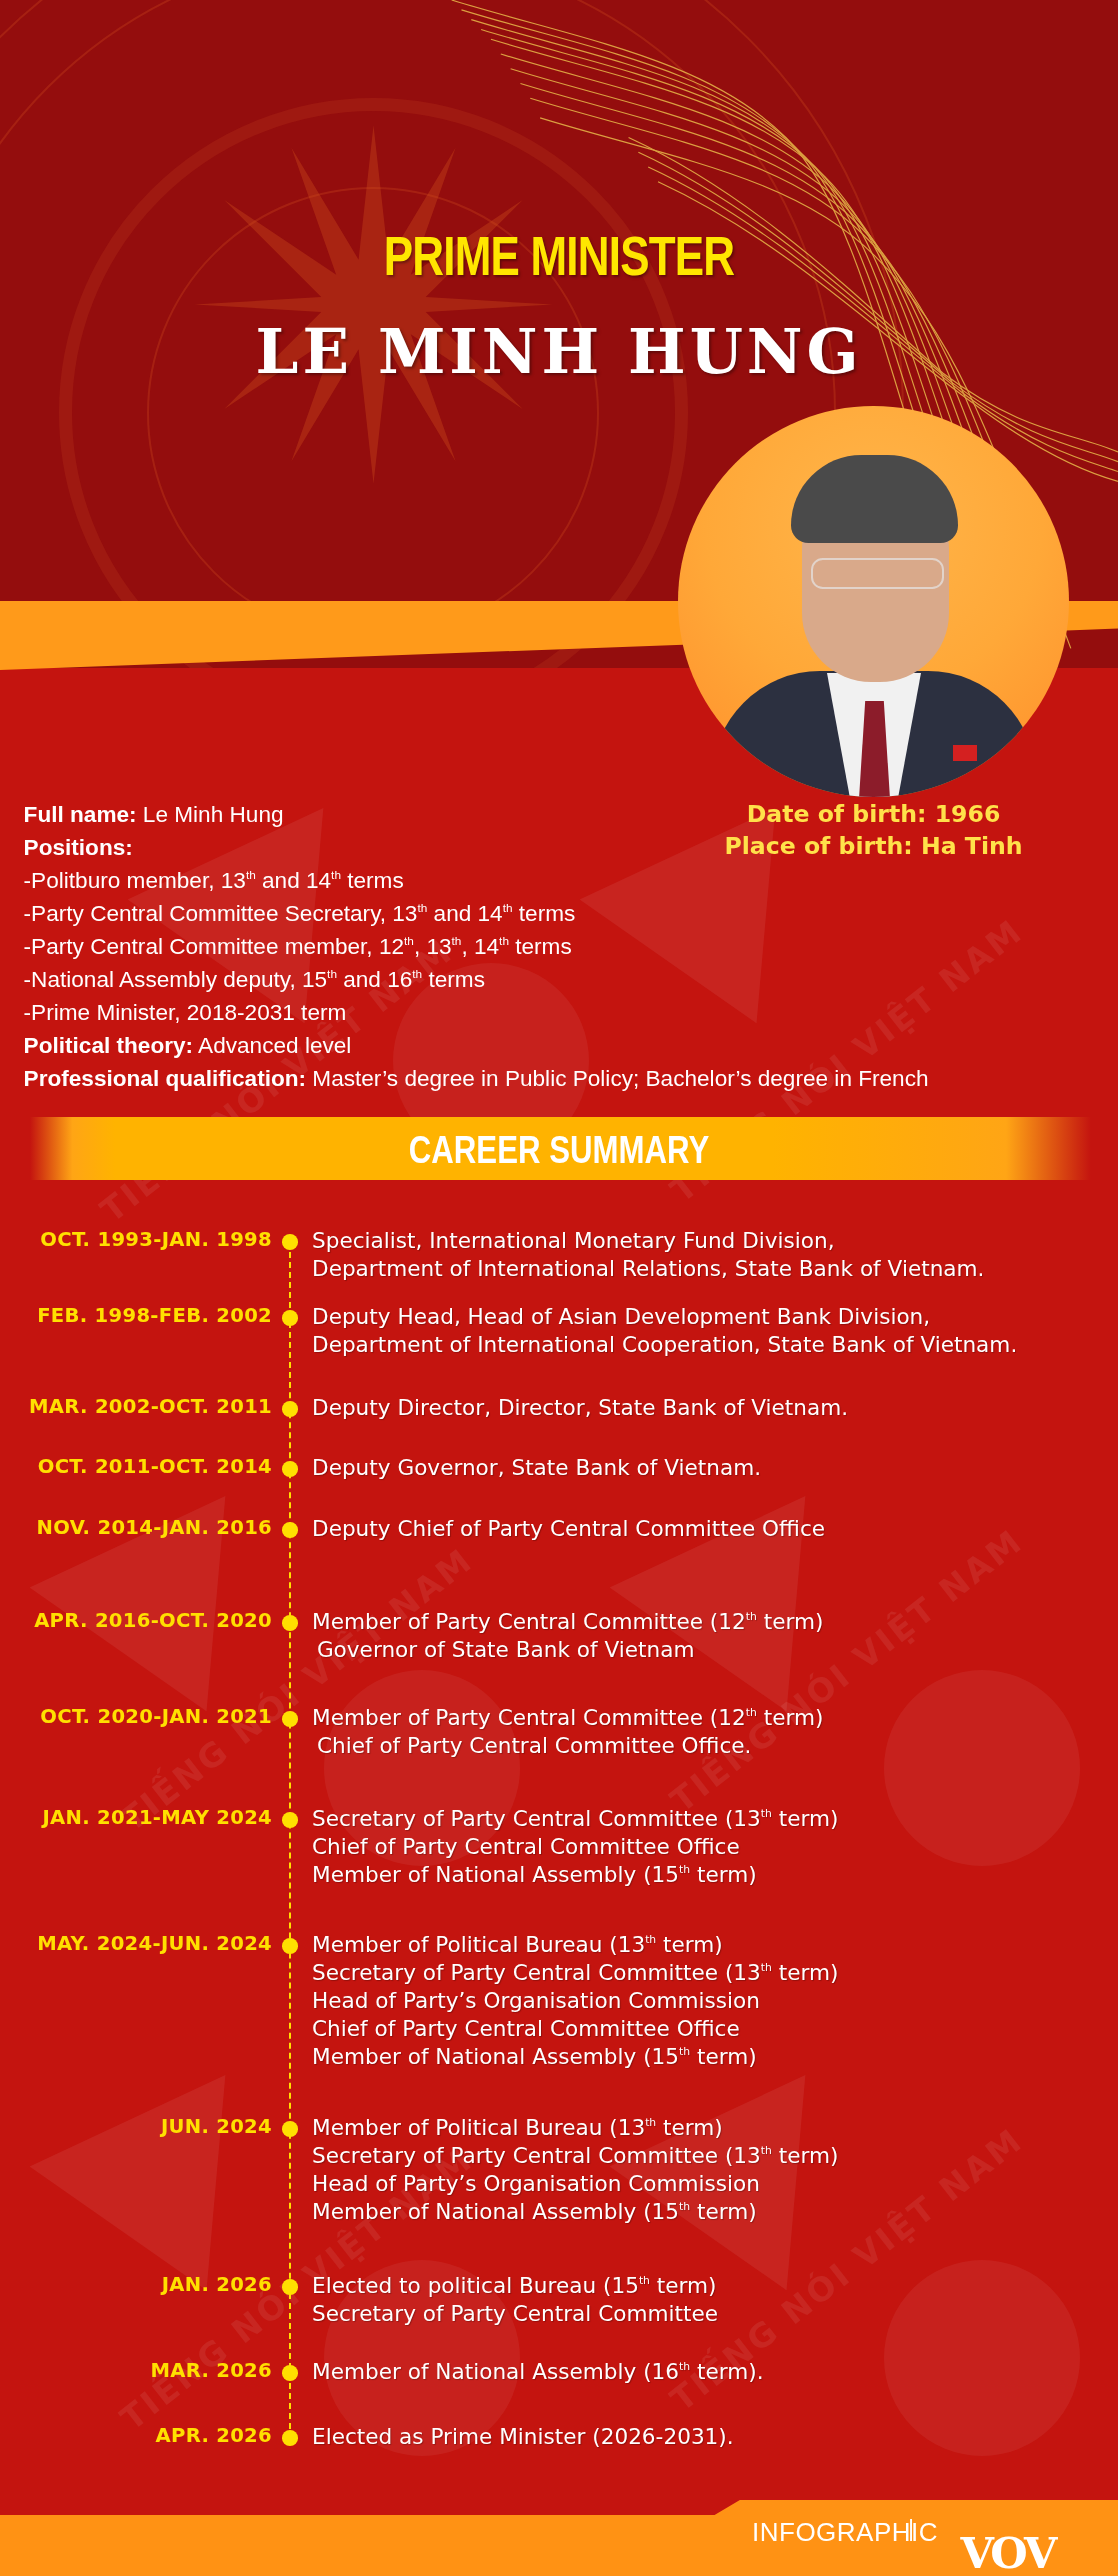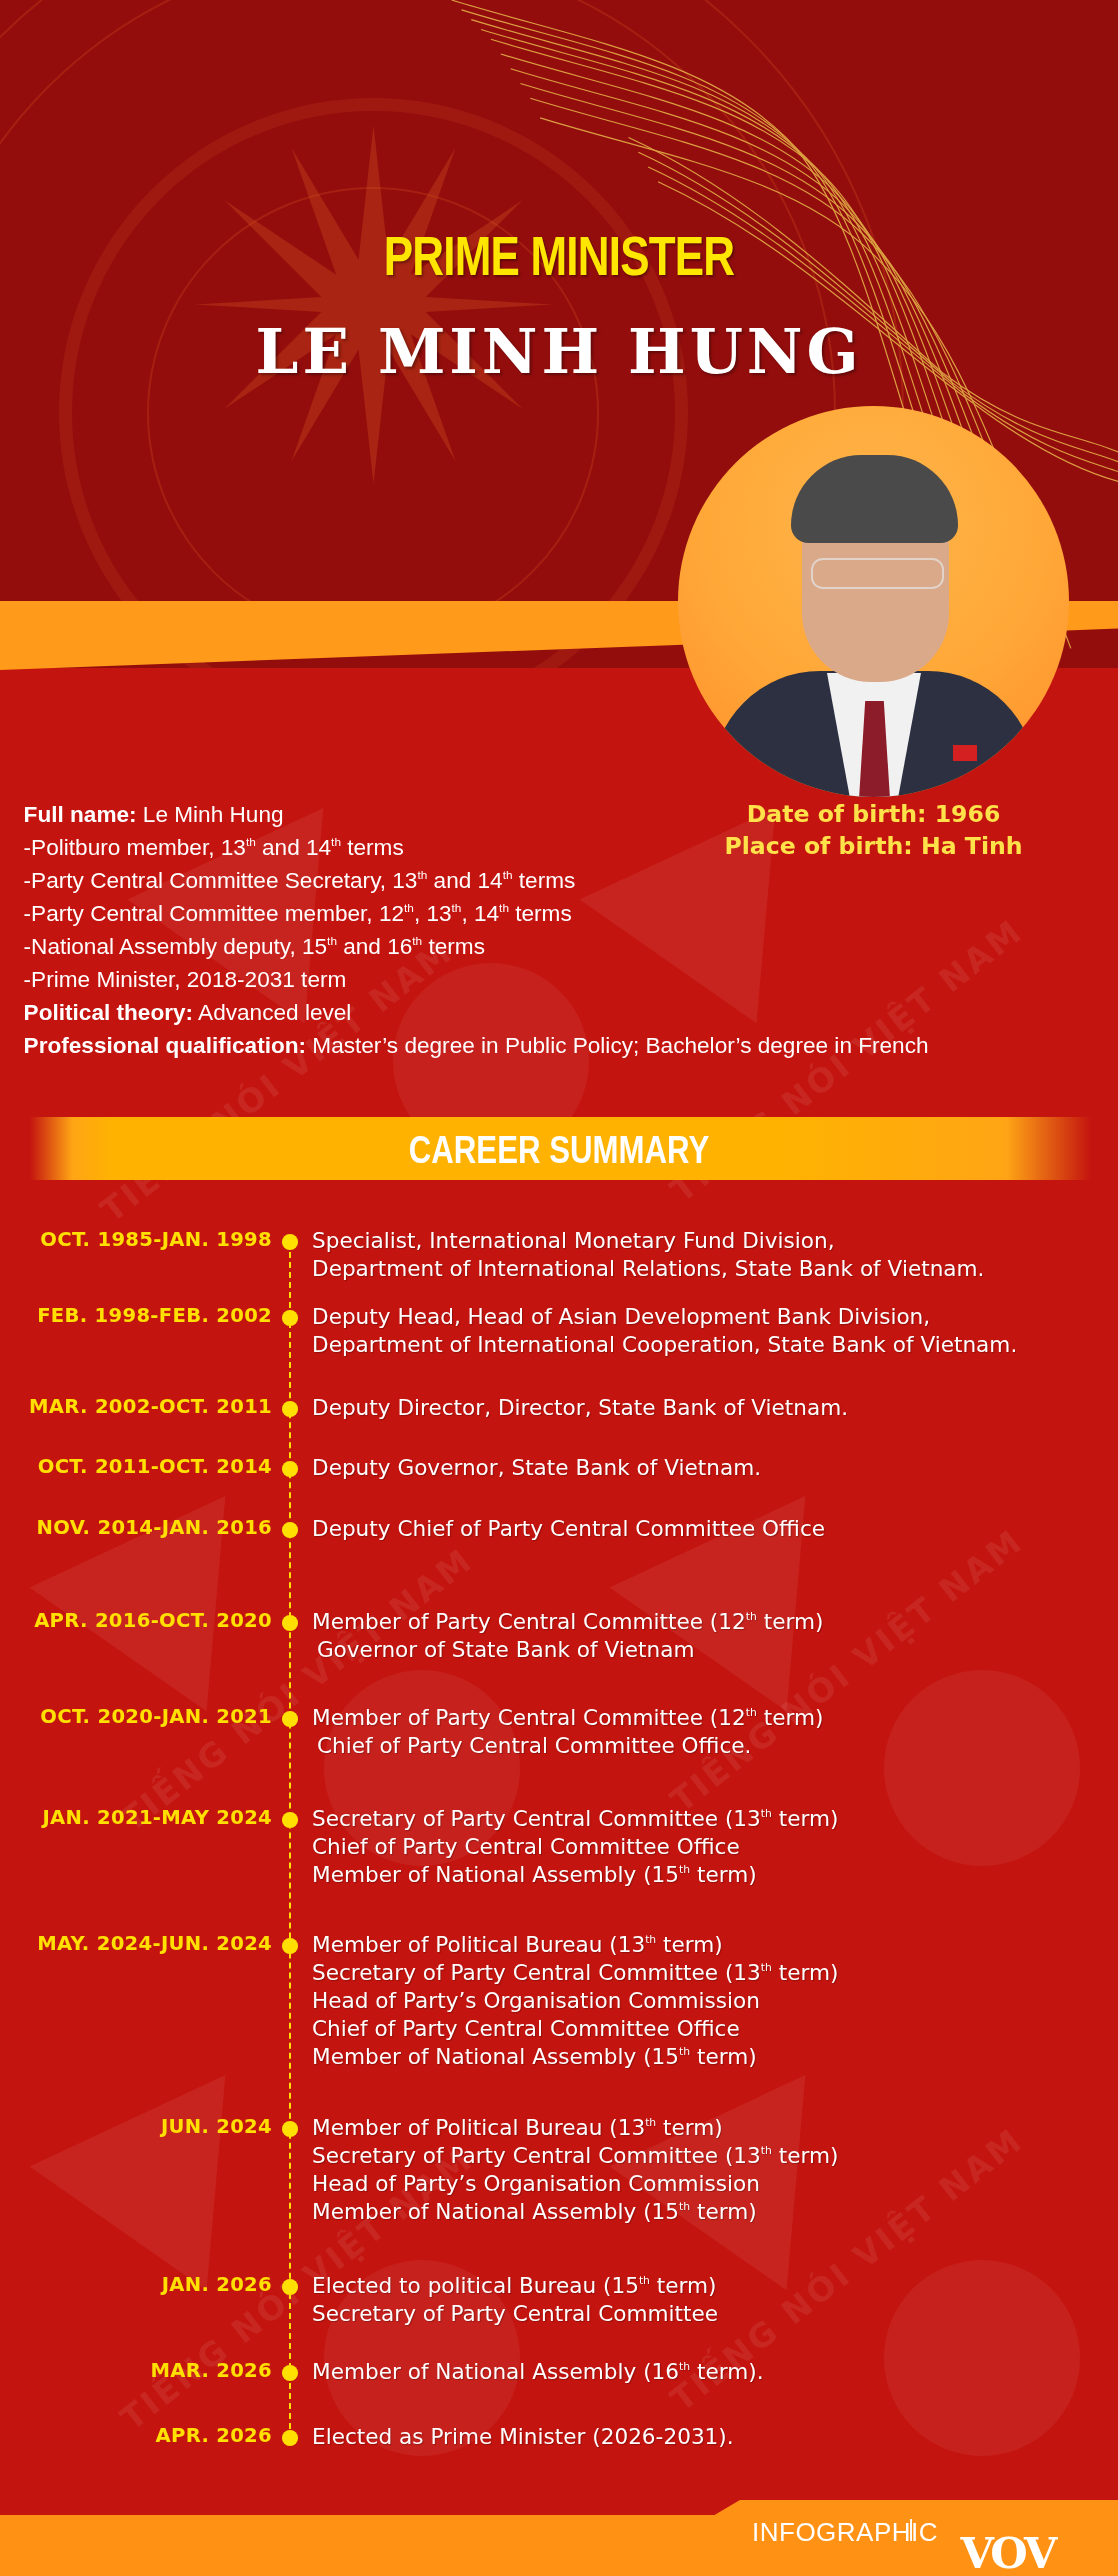--- a/index.html
+++ b/index.html
@@ -211,20 +211,23 @@
   <div class="hair"></div>
   <div class="glasses"></div>
 </div>
 <div class="birth" style="top:800px;">Date of birth: 1966</div>
 <div class="birth" style="top:832px;">Place of birth: Ha Tinh</div>
 
 <div class="info">
   <div>
     <b>Full name:</b><span> Le Minh Hung</span>
   </div>
+  <div>
+    <b>Positions:</b>
+  </div>
   <div id="positions-list">
       <div><span>-Politburo member, 13</span><sup>th</sup><span> and 14</span><sup>th</sup><span> terms</span></div>
       <div><span>-Party Central Committee Secretary, 13</span><sup>th</sup><span> and 14</span><sup>th</sup><span> terms</span></div>
       <div><span>-Party Central Committee member, 12</span><sup>th</sup><span>, 13</span><sup>th</sup><span>, 14</span><sup>th</sup><span> terms</span></div>
       <div><span>-National Assembly deputy, 15</span><sup>th</sup><span> and 16</span><sup>th</sup><span> terms</span></div>
       <div><span>-Prime Minister, 2018-2031 term</span></div>
     </div>
   <div>
     <b>Political theory:</b><span> Advanced level</span>
   </div>
@@ -232,21 +235,21 @@
     <b>Professional qualification:</b><span> Master’s degree in Public Policy; Bachelor’s degree in French</span>
   </div>
 </div>
 
 <div class="career-bar"></div>
 <div class="career-title">CAREER SUMMARY</div>
 
 <div class="timeline-line"></div>
 <div id="timeline">
     <div class="tl-item" style="top: 1242px;">
-      <div class="tl-date">OCT. 1985-JAN. 1998</div>
+      <div class="tl-date">OCT. 1993-JAN. 1998</div>
       <div class="tl-dot"></div>
       <div class="tl-text">
         <span class="ln"><span>Specialist, International Monetary Fund Division,</span></span>
         <span class="ln"><span>Department of International Relations, State Bank of Vietnam.</span></span>
       </div>
     </div>
     <div class="tl-item" style="top: 1318px;">
       <div class="tl-date">FEB. 1998-FEB. 2002</div>
       <div class="tl-dot"></div>
       <div class="tl-text">

